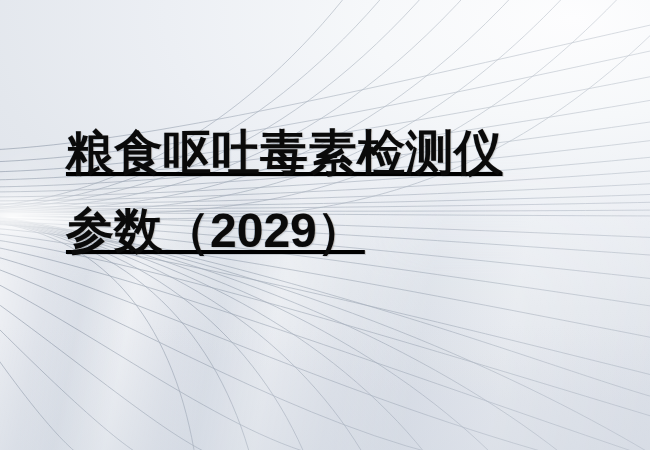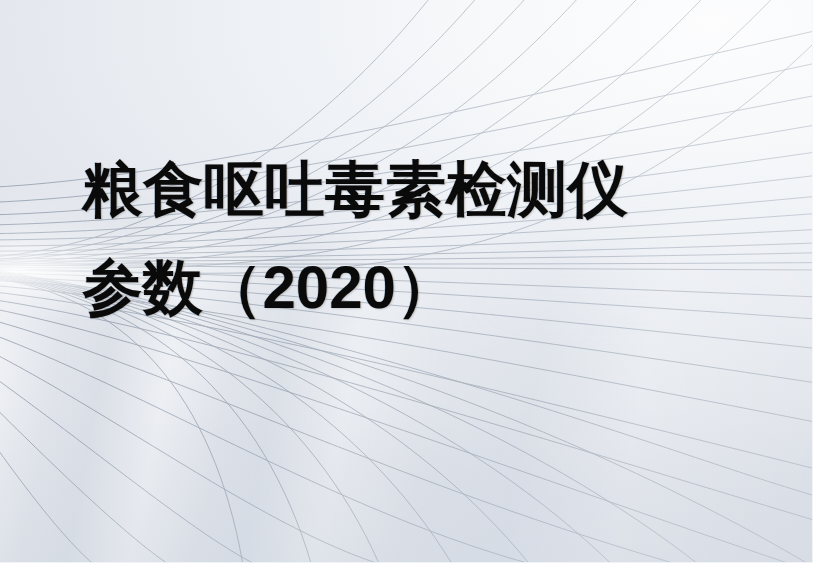--- a/index.html
+++ b/index.html
@@ -73,20 +73,21 @@
   }
 
   #bg-wire { mix-blend-mode: multiply; opacity: 0.80; }
 
   
   #title-block {
     position: absolute;
     left: 66px;
     top: 114px;
     width: 560px;
+    text-decoration: underline;
   }
 
   .title-line {
     margin: 0;
     color: #0a0a0a;
     font-size: 48px;
     font-weight: 700;
     line-height: 78px;
     letter-spacing: 0.5px;
     white-space: nowrap;
@@ -171,16 +172,16 @@
     <g mask="url(#wireMask)">
       <use href="#wire-lines"></use>
     </g>
   </svg>
 
   <div class="bg-layer" id="bg-glow"></div>
   <div class="bg-layer" id="bg-floor"></div>
 
   <div id="title-block">
     <p class="title-line" id="title-line-1">粮食呕吐毒素检测仪</p>
-    <p class="title-line" id="title-line-2">参数（2020）</p>
+    <p class="title-line" id="title-line-2">参数（2029）</p>
   </div>
 
 </div>
 
 </body></html>

